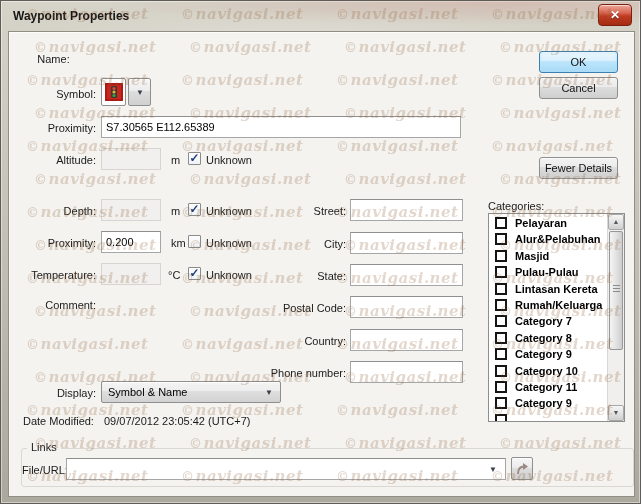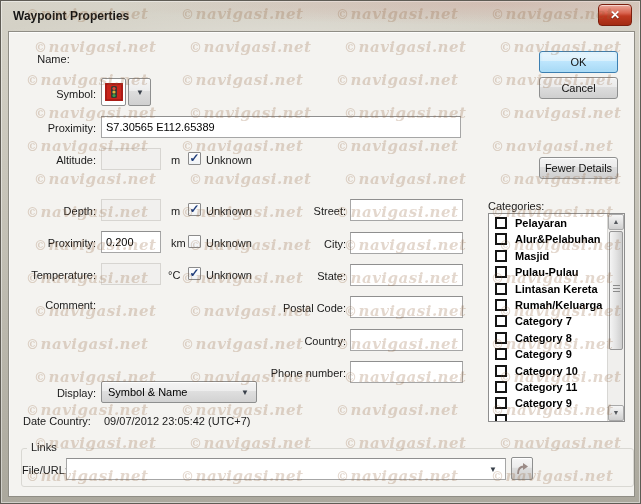--- a/index.html
+++ b/index.html
@@ -182,26 +182,26 @@
   <div class="unit" style="left:170px;top:236px;">km</div>
   <div class="cb" style="left:187px;top:234px;"></div>
   <div class="cb-lab" style="left:205px;top:236px;">Unknown</div>
 
   <input class="txt disabled" disabled="" style="left: 100px; top: 262px; width: 60px;" value="">
   <div class="unit" style="left:167px;top:268px;">°C</div>
   <div class="cb" style="left:187px;top:266px;">✓</div>
   <div class="cb-lab" style="left:205px;top:268px;">Unknown</div>
 
 
-  <div class="combo" style="left:100px;top:380px;width:156px;">
+  <div class="combo" style="left:100px;top:380px;width:180px;">
     <span class="combo-text">Symbol &amp; Name</span>
     <span class="arrow-glyph" style="right:7px;top:7px;">▼</span>
   </div>
 
-  <div class="lbl" style="left:22px;top:414px;">Date Country:</div>
+  <div class="lbl" style="left:22px;top:414px;">Date Modified:</div>
   <div class="lbl" style="left:103px;top:414px;">09/07/2012 23:05:42 (UTC+7)</div>
 
   <div class="lbl r" style="left:245px;top:204px;width:100px;">Street:</div>
   <input class="txt" style="left: 349px; top: 198px; width: 113px;" value="">
   <div class="lbl r" style="left:245px;top:237px;width:100px;">City:</div>
   <input class="txt" style="left: 349px; top: 231px; width: 113px;" value="">
   <div class="lbl r" style="left:245px;top:269px;width:100px;">State:</div>
   <input class="txt" style="left: 349px; top: 263px; width: 113px;" value="">
   <div class="lbl r" style="left:245px;top:301px;width:100px;">Postal Code:</div>
   <input class="txt" style="left: 349px; top: 295px; width: 113px;" value="">

